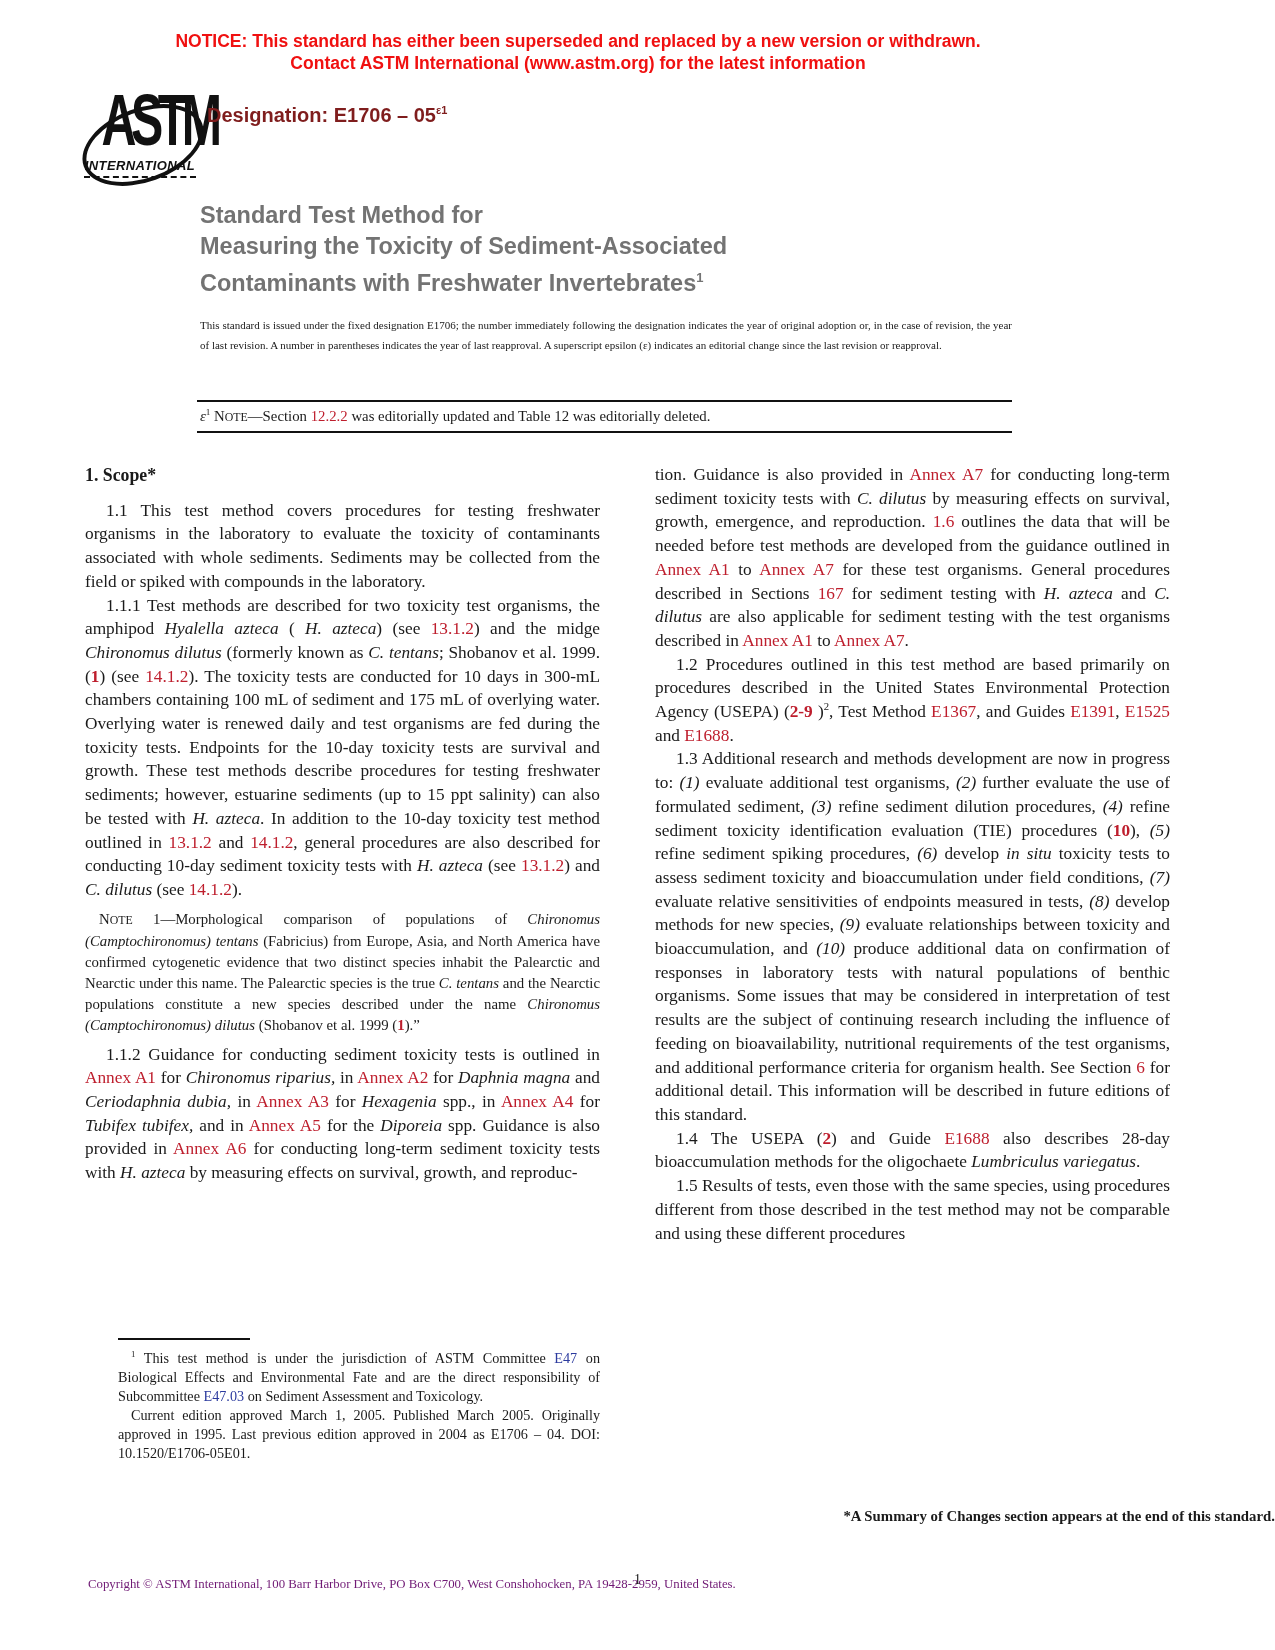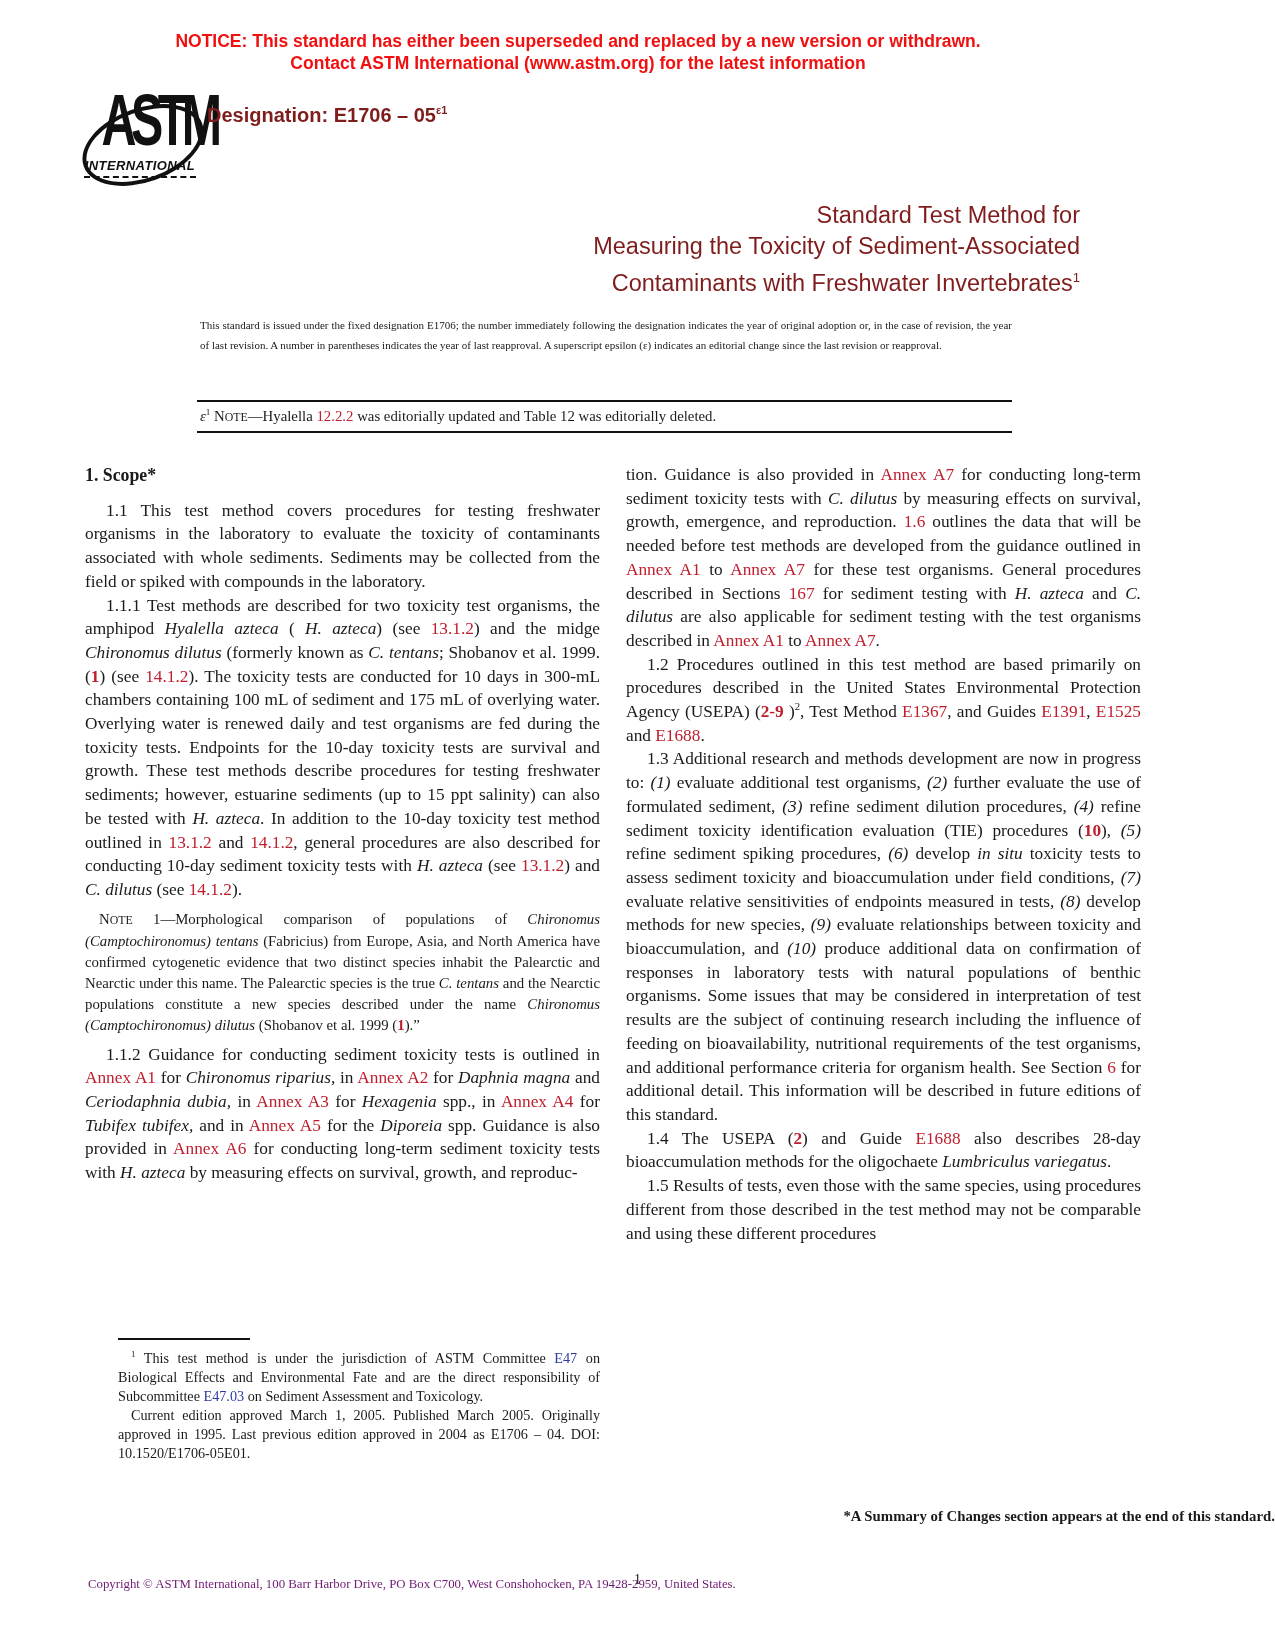--- a/index.html
+++ b/index.html
@@ -37,39 +37,39 @@
     font-size:13px;letter-spacing:0.4px;color:#111;
     border-bottom:2px dashed #111;padding-bottom:3px;
   }
   .designation{
     position:absolute;left:207px;top:104px;
     font-family:"Liberation Sans", sans-serif;font-weight:bold;font-size:20px;color:#7f1d1d;
   }
   .designation sup{font-size:11px;}
   .title{
     position:absolute;left:200px;top:200px;width:880px;margin:0;
-    font-family:"Liberation Sans", sans-serif;font-weight:normal;
-    font-size:23.5px;line-height:31px;color:#7f1d1d;text-align:right;
+    font-family:"Liberation Sans", sans-serif;font-weight:bold;
+    font-size:23.5px;line-height:31px;color:#737373;
   }
   .title sup{font-size:13px;}
   .issued{
     position:absolute;left:200px;top:316px;width:812px;margin:0;
     font-size:11px;line-height:19.5px;text-align:justify;
   }
   .rule{position:absolute;left:197px;width:815px;height:2px;background:#111;}
   .r1{top:400px;}
   .r2{top:431px;}
   .eps{
     position:absolute;left:200px;top:406px;width:815px;margin:0;
     font-size:14.8px;line-height:20px;
   }
   
   .cols{
     position:absolute;left:85px;top:463px;width:1085px;height:1000px;
-    display:flex;column-gap:26px;
+    display:flex;column-gap:55px;
   }
   .col{
     width:515px;display:flex;flex-direction:column;
     font-size:17.3px;line-height:23.7px;text-align:justify;
   }
   .col p{margin:0;}
   .col h2{
     margin:1px 0 11px 0;font-size:17.8px;font-weight:bold;text-align:left;
   }
   .ind{text-indent:21px;}
@@ -113,21 +113,21 @@
     <div class="logo-intl">INTERNATIONAL</div>
   </div>
 
   <div class="designation"><span>Designation: E1706 – 05</span><sup>ε1</sup></div>
 
   <h1 class="title"><span>Standard Test Method for</span><br><span>Measuring the Toxicity of Sediment-Associated</span><br><span>Contaminants with Freshwater Invertebrates</span><sup>1</sup></h1>
 
   <p class="issued">This standard is issued under the fixed designation E1706; the number immediately following the designation indicates the year of original adoption or, in the case of revision, the year of last revision. A number in parentheses indicates the year of last reapproval. A superscript epsilon (ε) indicates an editorial change since the last revision or reapproval.</p>
 
   <div class="rule r1"></div>
-  <p class="eps"><span class="seg-i">ε</span><span class="seg-sup">1</span><span>  N</span><span class="seg-small">OTE</span><span>—Hyalella </span><span class="seg-red">12.2.2</span><span> was editorially updated and Table 12 was editorially deleted.</span></p>
+  <p class="eps"><span class="seg-i">ε</span><span class="seg-sup">1</span><span>  N</span><span class="seg-small">OTE</span><span>—Section </span><span class="seg-red">12.2.2</span><span> was editorially updated and Table 12 was editorially deleted.</span></p>
   <div class="rule r2"></div>
 
   <div class="cols">
 
     <div class="col">
       <h2>1.  Scope*</h2>
       <p class="ind"><span>1.1  This test method covers procedures for testing freshwater organisms in the laboratory to evaluate the toxicity of contaminants associated with whole sediments. Sediments may be collected from the field or spiked with compounds in the laboratory.</span></p>
       <p class="ind"><span>1.1.1  Test methods are described for two toxicity test organisms, the amphipod </span><span class="seg-i">Hyalella azteca</span><span> ( </span><span class="seg-i">H. azteca</span><span>) (see </span><span class="seg-red">13.1.2</span><span>) and the midge </span><span class="seg-i">Chironomus dilutus</span><span> (formerly known as </span><span class="seg-i">C. tentans</span><span>; Shobanov et al. 1999.(</span><span class="seg-redb">1</span><span>) (see </span><span class="seg-red">14.1.2</span><span>). The toxicity tests are conducted for 10 days in 300-mL chambers containing 100 mL of sediment and 175 mL of overlying water. Overlying water is renewed daily and test organisms are fed during the toxicity tests. Endpoints for the 10-day toxicity tests are survival and growth. These test methods describe procedures for testing freshwater sediments; however, estuarine sediments (up to 15 ppt salinity) can also be tested with </span><span class="seg-i">H. azteca</span><span>. In addition to the 10-day toxicity test method outlined in </span><span class="seg-red">13.1.2</span><span> and </span><span class="seg-red">14.1.2</span><span>, general procedures are also described for conducting 10-day sediment toxicity tests with </span><span class="seg-i">H. azteca</span><span> (see </span><span class="seg-red">13.1.2</span><span>) and </span><span class="seg-i">C. dilutus</span><span> (see </span><span class="seg-red">14.1.2</span><span>).</span></p>
       <p class="note"><span>N</span><span class="seg-small">OTE</span><span> 1—Morphological comparison of populations of </span><span class="seg-i">Chironomus (Camptochironomus) tentans</span><span> (Fabricius) from Europe, Asia, and North America have confirmed cytogenetic evidence that two distinct species inhabit the Palearctic and Nearctic under this name. The Palearctic species is the true </span><span class="seg-i">C. tentans</span><span> and the Nearctic populations constitute a new species described under the name </span><span class="seg-i">Chironomus (Camptochironomus) dilutus</span><span> (Shobanov et al. 1999 (</span><span class="seg-redb">1</span><span>).”</span></p>
       <p class="ind"><span>1.1.2  Guidance for conducting sediment toxicity tests is outlined in </span><span class="seg-red">Annex A1</span><span> for </span><span class="seg-i">Chironomus riparius,</span><span> in </span><span class="seg-red">Annex A2</span><span> for </span><span class="seg-i">Daphnia magna</span><span> and </span><span class="seg-i">Ceriodaphnia dubia,</span><span> in </span><span class="seg-red">Annex A3</span><span> for </span><span class="seg-i">Hexagenia</span><span> spp., in </span><span class="seg-red">Annex A4</span><span> for </span><span class="seg-i">Tubifex tubifex,</span><span> and in </span><span class="seg-red">Annex A5</span><span> for the </span><span class="seg-i">Diporeia</span><span> spp. Guidance is also provided in </span><span class="seg-red">Annex A6</span><span> for conducting long-term sediment toxicity tests with </span><span class="seg-i">H. azteca</span><span> by measuring effects on survival, growth, and reproduc-</span></p>

